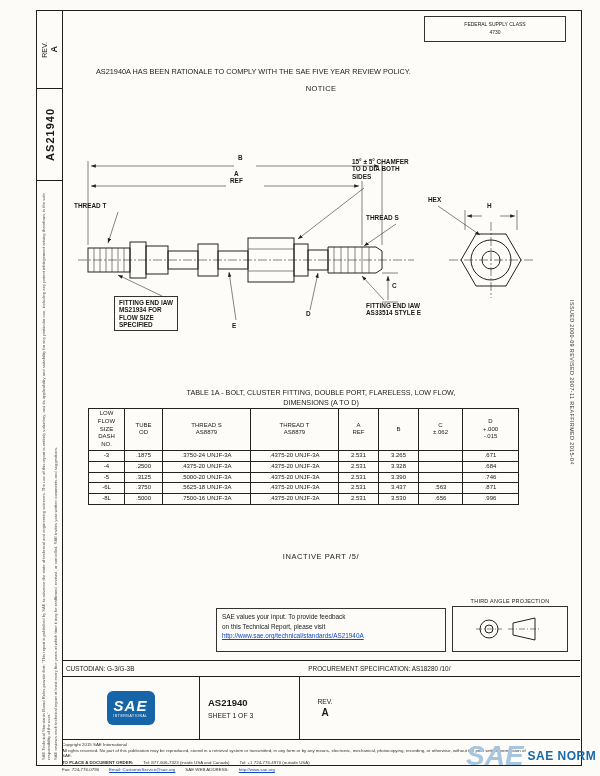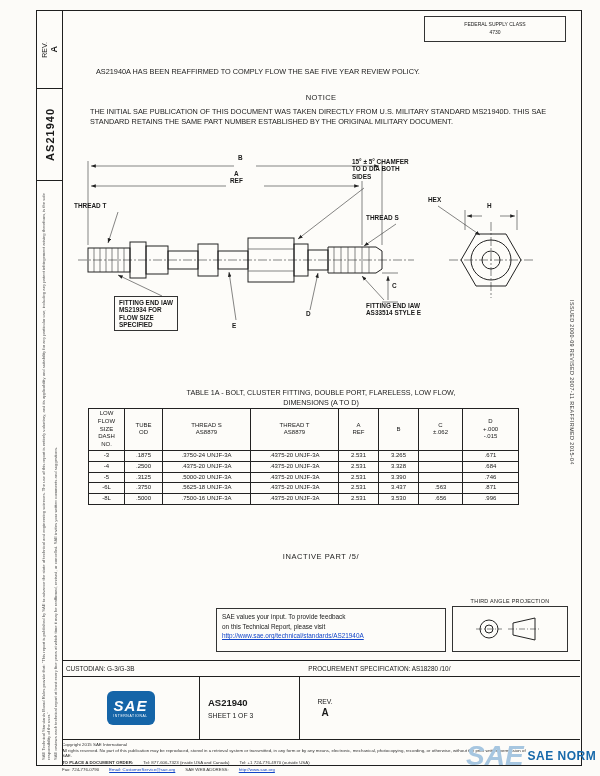--- a/index.html
+++ b/index.html
@@ -97,24 +97,23 @@
       <span class="tiny-v">SAE Technical Standards Board Rules provide that: "This report is published by SAE to advance the state of technical and engineering sciences. The use of this report is entirely voluntary, and its applicability and suitability for any particular use, including any patent infringement arising therefrom, is the sole responsibility of the user."</span>
       <span class="tiny-v">SAE reviews each technical report at least every five years at which time it may be reaffirmed, revised, or cancelled. SAE invites your written comments and suggestions.</span>
     </div>
   </div>
 
   <div class="fsc-box">
     <div>FEDERAL SUPPLY CLASS</div>
     <div>4730</div>
   </div>
 
-  <div class="para" style="left:96px;top:67px;width:440px;">AS21940A HAS BEEN REAFFIRMED TO COMPLY FLOW THE SAE FIVE YEAR REVIEW POLICY.</div>
-
-  <div class="h-center" style="top:93px;">NOTICE</div>
-  <div class="para" style="left:90px;top:107px;width:462px;">THE INITIAL SAE PUBLICATION OF THIS DOCUMENT WAS TAKEN DIRECTLY FROM U.S. MILITARY STANDARD MS21940D. THIS SAE STANDARD RETAINS THE SAME PART NUMBER ESTABLISHED BY THE ORIGINAL MILITARY DOCUMENT.</div>
+  <div class="para" style="left:96px;top:67px;width:440px;">AS21940A HAS BEEN RATIONALE TO COMPLY WITH THE SAE FIVE YEAR REVIEW POLICY.</div>
+
+  <div class="h-center" style="top:84px;">NOTICE</div>
 
   <div class="drawing">
     <svg width="504" height="202" viewBox="0 0 504 202">
       <defs>
         <marker id="ar" markerWidth="9" markerHeight="7" refX="8" refY="3.5" orient="auto">
           <path d="M0,0.5 L8,3.5 L0,6.5 Z" fill="#222"></path>
         </marker>
       </defs>
 
       <g>

